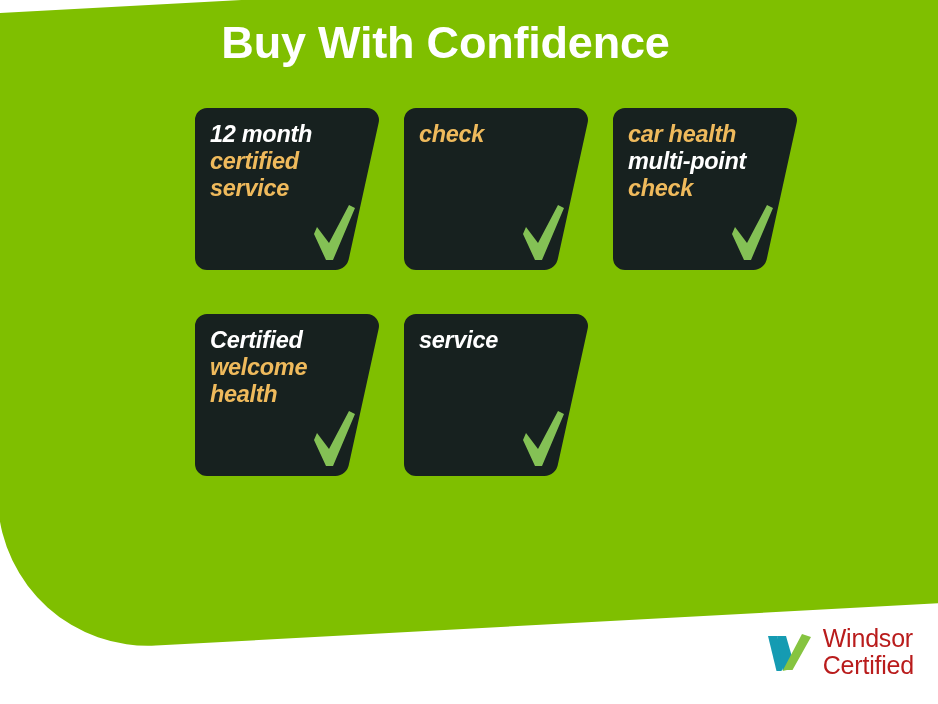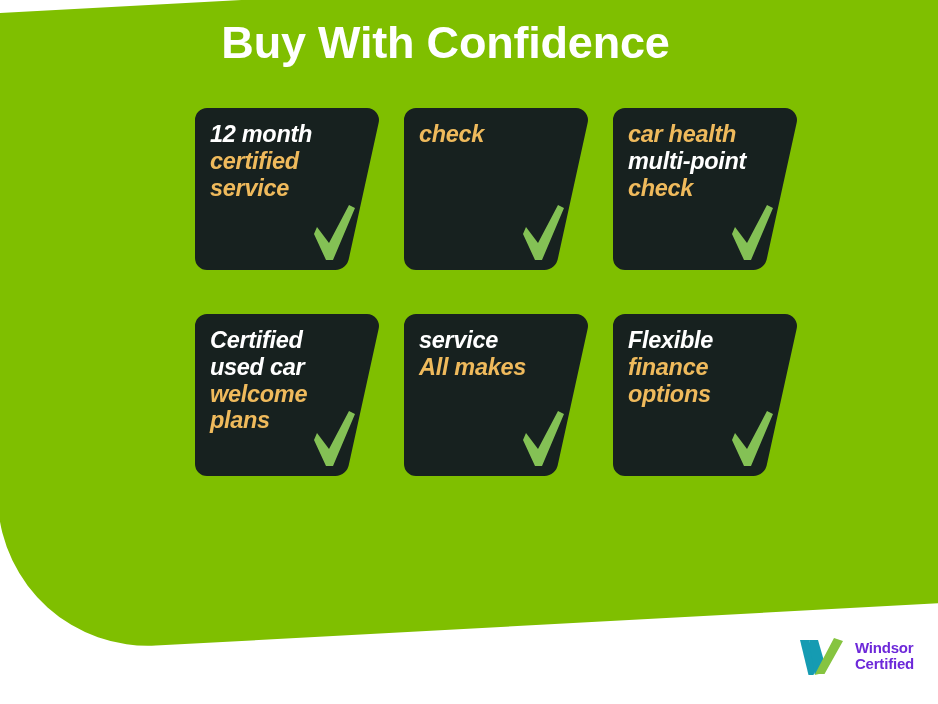--- a/index.html
+++ b/index.html
@@ -107,23 +107,23 @@
     position: absolute;
     right: 24px;
     bottom: 26px;
     display: flex;
     align-items: center;
     gap: 9px;
     z-index: 7;
   }
   #logo-mark { width: 48px; height: 44px; display: block; }
   #logo-words {
-    color: #6d28d9;
-    font-size: 15px;
-    font-weight: bold;
+    color: #b91c1c;
+    font-size: 25px;
+    font-weight: normal;
     line-height: 1.06;
     letter-spacing: -0.2px;
   }
   #logo-words div { display: block; }
 </style>
 </head>
 <body>
 
 <div id="stage">
 
@@ -177,55 +177,40 @@
     </div>
 
     <div class="card-row">
 
       <div class="card">
         <svg class="card-shape" viewBox="0 0 184 162">
           <path d="M12 0 H172 a12 12 0 0 1 11.6 15 L154 150 a14 14 0 0 1 -13.6 12 H12 A12 12 0 0 1 0 150 V12 A12 12 0 0 1 12 0 Z" fill="#17211F"></path>
         </svg>
         <div class="card-body">
           <div class="card-line line-white">Certified</div>
-          <div class="card-line line-white">used car</div>
           <div class="card-line line-accent">welcome</div>
-          <div class="card-line line-accent">plans</div>
+          <div class="card-line line-accent">health</div>
         </div>
         <svg class="tick" viewBox="0 0 46 58">
           <path d="M3 30 L6 23 L18 39 L38 1 L44 4 L22 56 L15 56 Z" fill="#84C155"></path>
         </svg>
       </div>
 
       <div class="card">
         <svg class="card-shape" viewBox="0 0 184 162">
           <path d="M12 0 H172 a12 12 0 0 1 11.6 15 L154 150 a14 14 0 0 1 -13.6 12 H12 A12 12 0 0 1 0 150 V12 A12 12 0 0 1 12 0 Z" fill="#17211F"></path>
         </svg>
         <div class="card-body">
           <div class="card-line line-white">service</div>
-          <div class="card-line line-accent">All makes</div>
-        </div>
-        <svg class="tick" viewBox="0 0 46 58">
-          <path d="M3 30 L6 23 L18 39 L38 1 L44 4 L22 56 L15 56 Z" fill="#84C155"></path>
-        </svg>
-      </div>
-
-      <div class="card">
-        <svg class="card-shape" viewBox="0 0 184 162">
-          <path d="M12 0 H172 a12 12 0 0 1 11.6 15 L154 150 a14 14 0 0 1 -13.6 12 H12 A12 12 0 0 1 0 150 V12 A12 12 0 0 1 12 0 Z" fill="#17211F"></path>
-        </svg>
-        <div class="card-body">
-          <div class="card-line line-white">Flexible</div>
-          <div class="card-line line-accent">finance</div>
-          <div class="card-line line-accent">options</div>
-        </div>
-        <svg class="tick" viewBox="0 0 46 58">
-          <path d="M3 30 L6 23 L18 39 L38 1 L44 4 L22 56 L15 56 Z" fill="#84C155"></path>
-        </svg>
-      </div>
+        </div>
+        <svg class="tick" viewBox="0 0 46 58">
+          <path d="M3 30 L6 23 L18 39 L38 1 L44 4 L22 56 L15 56 Z" fill="#84C155"></path>
+        </svg>
+      </div>
+
 
     </div>
   </div>
 
   <div id="logo">
     <svg id="logo-mark" viewBox="0 0 48 44">
       <path d="M2 6 L11 6 L19.5 31 L15.5 41 L10.5 41 Z" fill="#159BB2"></path>
       <path d="M11 6 L20 6 L26 27 L21.5 40 L16.5 40 Z" fill="#159BB2"></path>
       <path d="M21 40 L16.5 41 L36 4 L45 7 L26.5 40 Z" fill="#86C440"></path>
     </svg>

